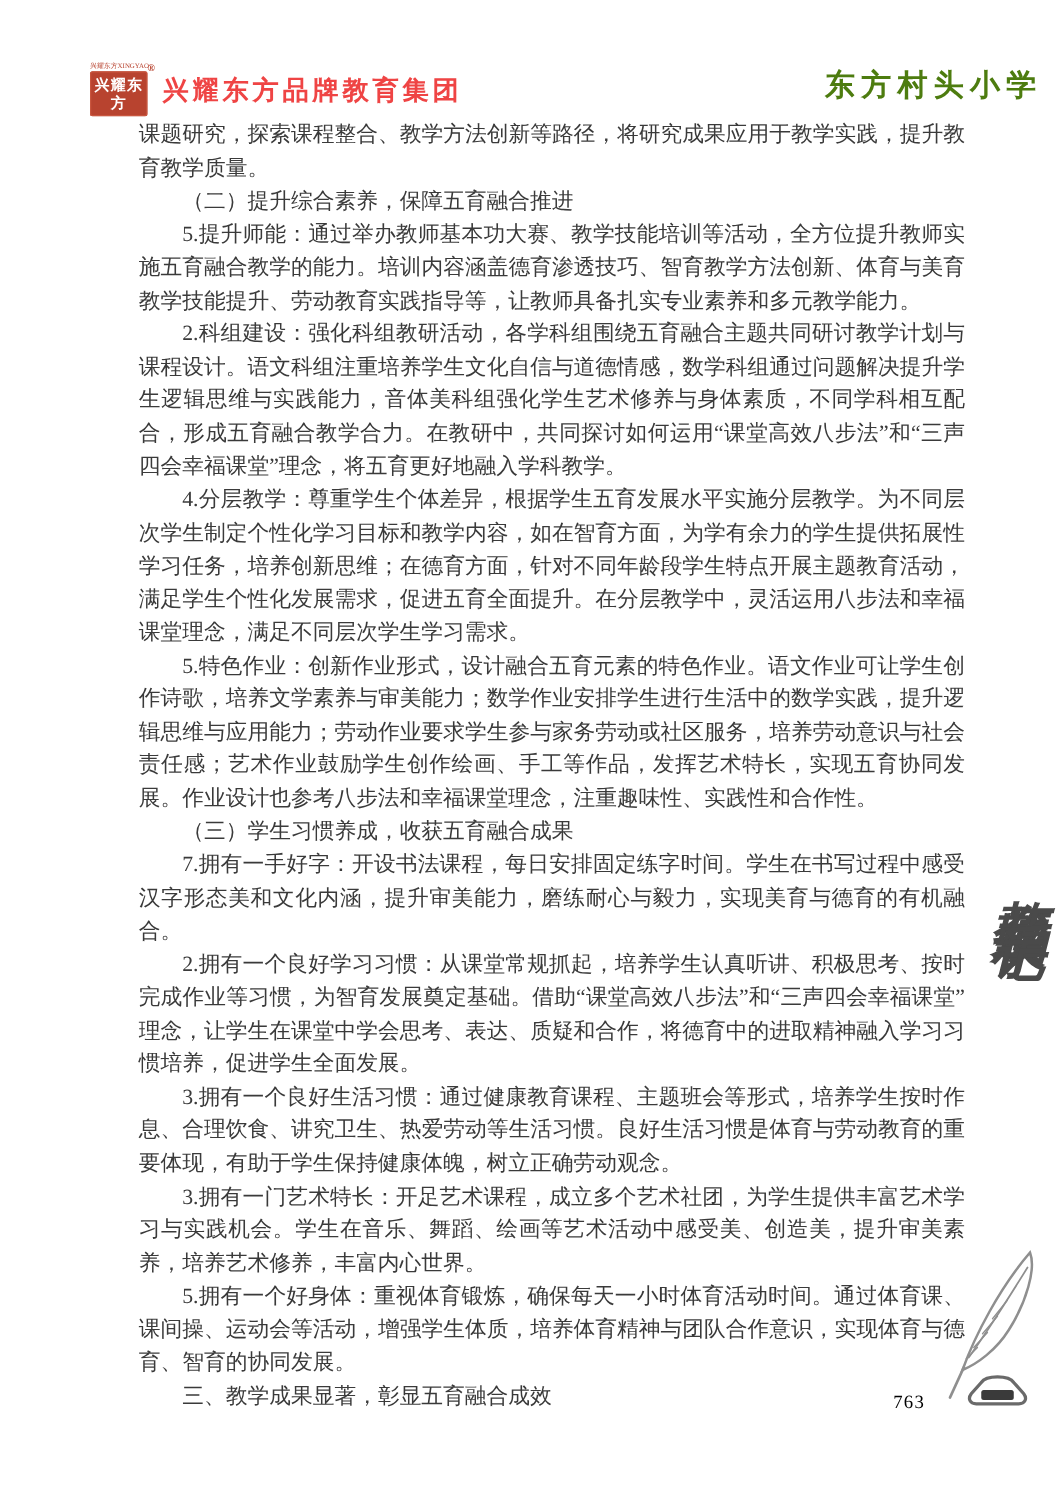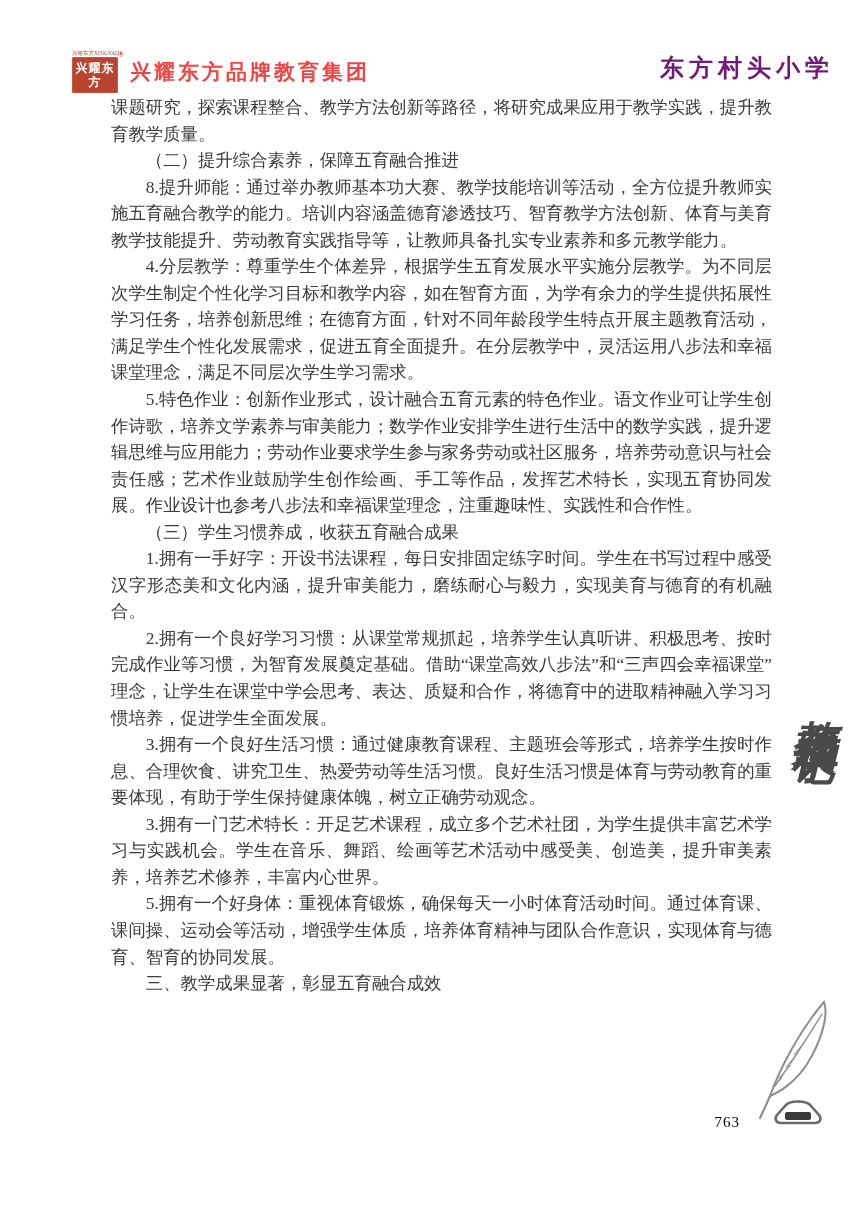--- a/index.html
+++ b/index.html
@@ -17,21 +17,21 @@
     text-align:center;border-radius:2px;padding:4px 2px;letter-spacing:1px;position:relative;
     box-shadow:0 0 0 1px #c9563f inset;
   }
   .seal-reg{position:absolute;right:-7px;top:-9px;color:#b8432f;font-size:8px;}
   .brand-title{
     margin-left:12px;margin-top:8px;font-size:21px;font-weight:bold;color:#ef4444;
     letter-spacing:3px;white-space:nowrap;
   }
   .school-name{
     position:absolute;right:16px;top:52px;font-size:24px;font-weight:bold;
-    color:#701a75;letter-spacing:5px;white-space:nowrap;
+    color:#4d7c0f;letter-spacing:5px;white-space:nowrap;
   }
 
   
   .doc-body{
     position:absolute;left:111px;top:94px;width:661px;
     font-size:17.4px;line-height:26.55px;color:#3a3a3a;
     text-align:justify;
   }
   .doc-body p{margin:0;text-indent:2em;}
   .doc-body p.no-indent{text-indent:0;}
@@ -68,31 +68,32 @@
   <div class="brand-title">兴耀东方品牌教育集团</div>
 </div>
 <div class="school-name">东方村头小学</div>
 
 <div class="doc-body">
 
     <p class="no-indent">课题研究，探索课程整合、教学方法创新等路径，将研究成果应用于教学实践，提升教育教学质量。</p>
 
     <p>（二）提升综合素养，保障五育融合推进</p>
 
-    <p>8.提升师能：通过举办教师基本功大赛、教学技能培训等活动，全方位提升教师实施五育融合教学的能力。培训内容涵盖德育渗透技巧、智育教学方法创新、体育与美育教学技能提升、劳动教育实践指导等，让教师具备扎实专业素养和多元教学能力。</p>
+    <p>5.提升师能：通过举办教师基本功大赛、教学技能培训等活动，全方位提升教师实施五育融合教学的能力。培训内容涵盖德育渗透技巧、智育教学方法创新、体育与美育教学技能提升、劳动教育实践指导等，让教师具备扎实专业素养和多元教学能力。</p>
 
+    <p>2.科组建设：强化科组教研活动，各学科组围绕五育融合主题共同研讨教学计划与课程设计。语文科组注重培养学生文化自信与道德情感，数学科组通过问题解决提升学生逻辑思维与实践能力，音体美科组强化学生艺术修养与身体素质，不同学科相互配合，形成五育融合教学合力。在教研中，共同探讨如何运用“课堂高效八步法”和“三声四会幸福课堂”理念，将五育更好地融入学科教学。</p>
 
 
     <p>4.分层教学：尊重学生个体差异，根据学生五育发展水平实施分层教学。为不同层次学生制定个性化学习目标和教学内容，如在智育方面，为学有余力的学生提供拓展性学习任务，培养创新思维；在德育方面，针对不同年龄段学生特点开展主题教育活动，满足学生个性化发展需求，促进五育全面提升。在分层教学中，灵活运用八步法和幸福课堂理念，满足不同层次学生学习需求。</p>
 
     <p>5.特色作业：创新作业形式，设计融合五育元素的特色作业。语文作业可让学生创作诗歌，培养文学素养与审美能力；数学作业安排学生进行生活中的数学实践，提升逻辑思维与应用能力；劳动作业要求学生参与家务劳动或社区服务，培养劳动意识与社会责任感；艺术作业鼓励学生创作绘画、手工等作品，发挥艺术特长，实现五育协同发展。作业设计也参考八步法和幸福课堂理念，注重趣味性、实践性和合作性。</p>
 
     <p>（三）学生习惯养成，收获五育融合成果</p>
 
-    <p>1.拥有一手好字：开设书法课程，每日安排固定练字时间。学生在书写过程中感受汉字形态美和文化内涵，提升审美能力，磨练耐心与毅力，实现美育与德育的有机融合。</p>
+    <p>7.拥有一手好字：开设书法课程，每日安排固定练字时间。学生在书写过程中感受汉字形态美和文化内涵，提升审美能力，磨练耐心与毅力，实现美育与德育的有机融合。</p>
 
     <p>2.拥有一个良好学习习惯：从课堂常规抓起，培养学生认真听讲、积极思考、按时完成作业等习惯，为智育发展奠定基础。借助“课堂高效八步法”和“三声四会幸福课堂”理念，让学生在课堂中学会思考、表达、质疑和合作，将德育中的进取精神融入学习习惯培养，促进学生全面发展。</p>
 
     <p>3.拥有一个良好生活习惯：通过健康教育课程、主题班会等形式，培养学生按时作息、合理饮食、讲究卫生、热爱劳动等生活习惯。良好生活习惯是体育与劳动教育的重要体现，有助于学生保持健康体魄，树立正确劳动观念。</p>
 
     <p>3.拥有一门艺术特长：开足艺术课程，成立多个艺术社团，为学生提供丰富艺术学习与实践机会。学生在音乐、舞蹈、绘画等艺术活动中感受美、创造美，提升审美素养，培养艺术修养，丰富内心世界。</p>
 
     <p>5.拥有一个好身体：重视体育锻炼，确保每天一小时体育活动时间。通过体育课、课间操、运动会等活动，增强学生体质，培养体育精神与团队合作意识，实现体育与德育、智育的协同发展。</p>
 
     <p>三、教学成果显著，彰显五育融合成效</p>

